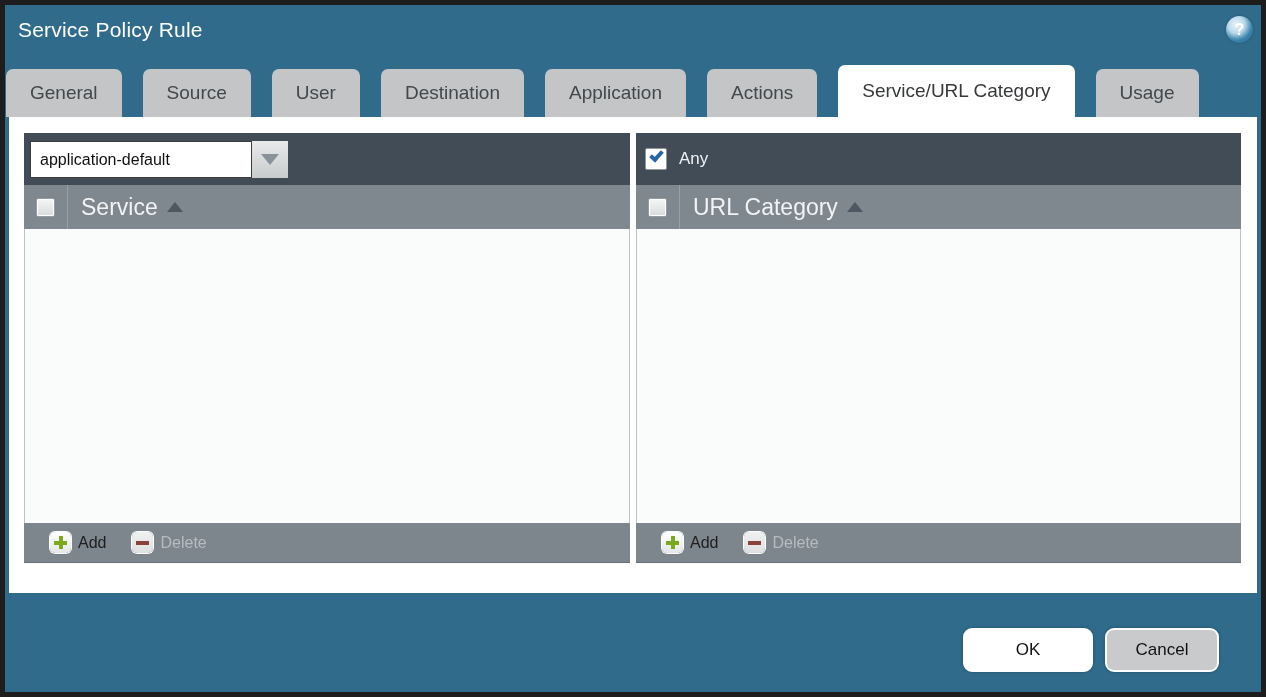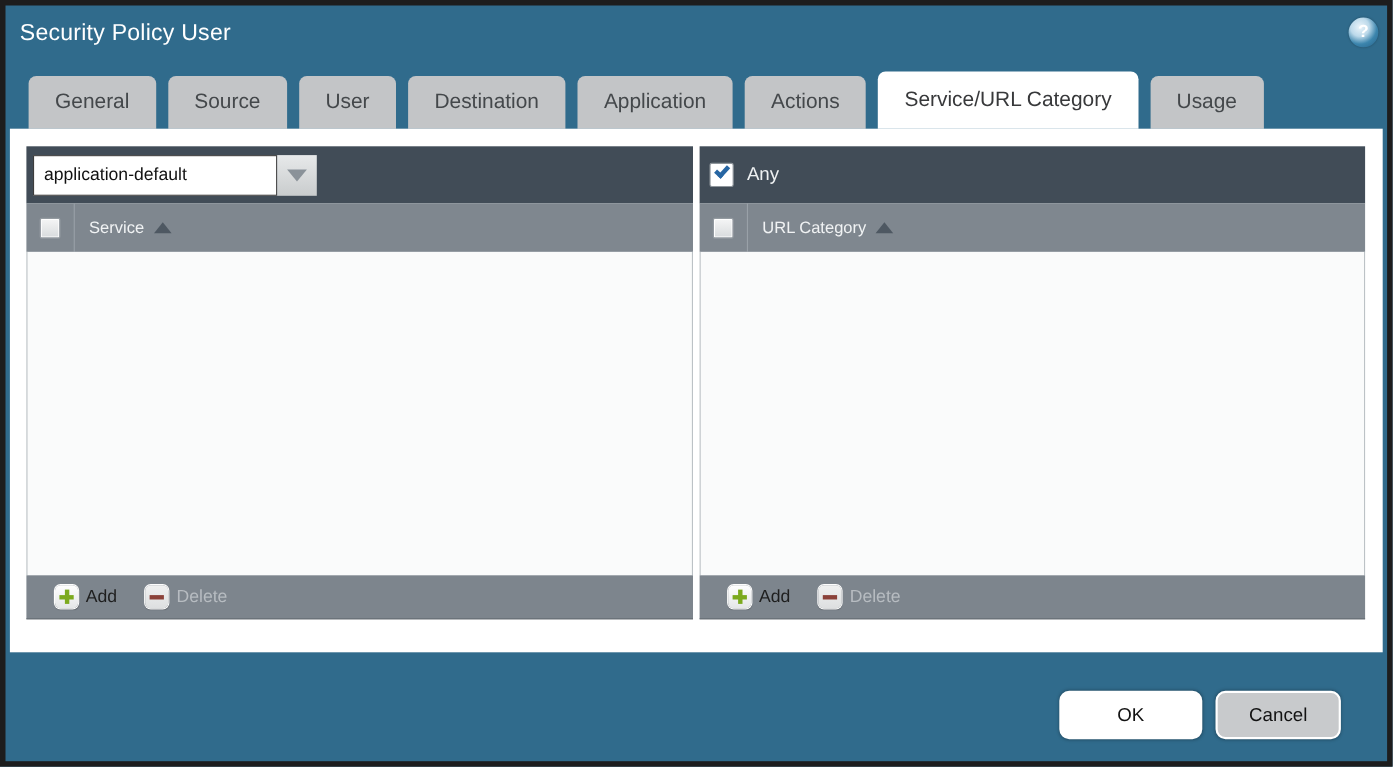--- a/index.html
+++ b/index.html
@@ -22,22 +22,22 @@
     border-radius:50%;
     background:radial-gradient(circle at 38% 32%, #eaf4fa 0%, #bcd9ea 34%, #3c85ad 62%, #245e86 100%);
     box-shadow:0 0 2px rgba(0,0,0,0.35);
     color:#ffffff; font-size:16px; font-weight:bold;
     display:flex; align-items:center; justify-content:center;
     cursor:pointer;
   }
 
   
   .tabs {
-    position:absolute; left:21px; top:64px; height:48px;
-    display:flex; gap:11px; align-items:flex-end;
+    position:absolute; left:1px; top:64px; height:48px;
+    display:flex; gap:21px; align-items:flex-end;
   }
   .tab {
     height:48px; padding:0 24px;
     background:#c3c5c7; color:#44484b;
     border-radius:7px 7px 0 0;
     font-size:19px; display:flex; align-items:center; justify-content:center;
     cursor:pointer; white-space:nowrap;
   }
   .tab.active {
     height:52px; background:#ffffff; color:#38393b;
@@ -86,21 +86,21 @@
   .check {
     position:absolute; left:4px; top:2px; width:13px; height:8px;
     border-left:4px solid #2766a3; border-bottom:4px solid #2766a3;
     transform:rotate(-48deg);
   }
   .any-label { color:#eef1f2; font-size:17px; margin-left:12px; }
 
   
   .grid-header {
     height:44px; background:#7f878f; flex:0 0 auto;
-    display:flex; align-items:center; color:#f1f3f4; font-size:15px;
+    display:flex; align-items:center; color:#f1f3f4; font-size:23px;
   }
   .cb-cell {
     width:44px; height:44px; display:flex; align-items:center; justify-content:center;
     border-right:1px solid #99a1a8; flex:0 0 auto;
   }
   .cb {
     width:19px; height:19px; border:1px solid #949ba1; border-radius:2px;
     background:linear-gradient(#f5f6f6,#d8dbdd);
     box-shadow:inset 0 0 0 1px #ffffff; cursor:pointer;
   }
@@ -151,21 +151,21 @@
     box-shadow:0 0 3px rgba(0,0,0,0.3);
   }
   .btn-ok     { left:958px;  width:130px; background:#ffffff; }
   .btn-cancel { left:1100px; width:114px; background:#c8cacc; }
 </style>
 </head>
 <body>
 
 <div class="window">
 
-  <div class="title">Security Policy User</div>
+  <div class="title">Service Policy Rule</div>
 
   <div class="help">
     <span>?</span>
   </div>
 
   <div class="tabs">
     <div class="tab">General</div>
     <div class="tab">Source</div>
     <div class="tab">User</div>
     <div class="tab">Destination</div>

